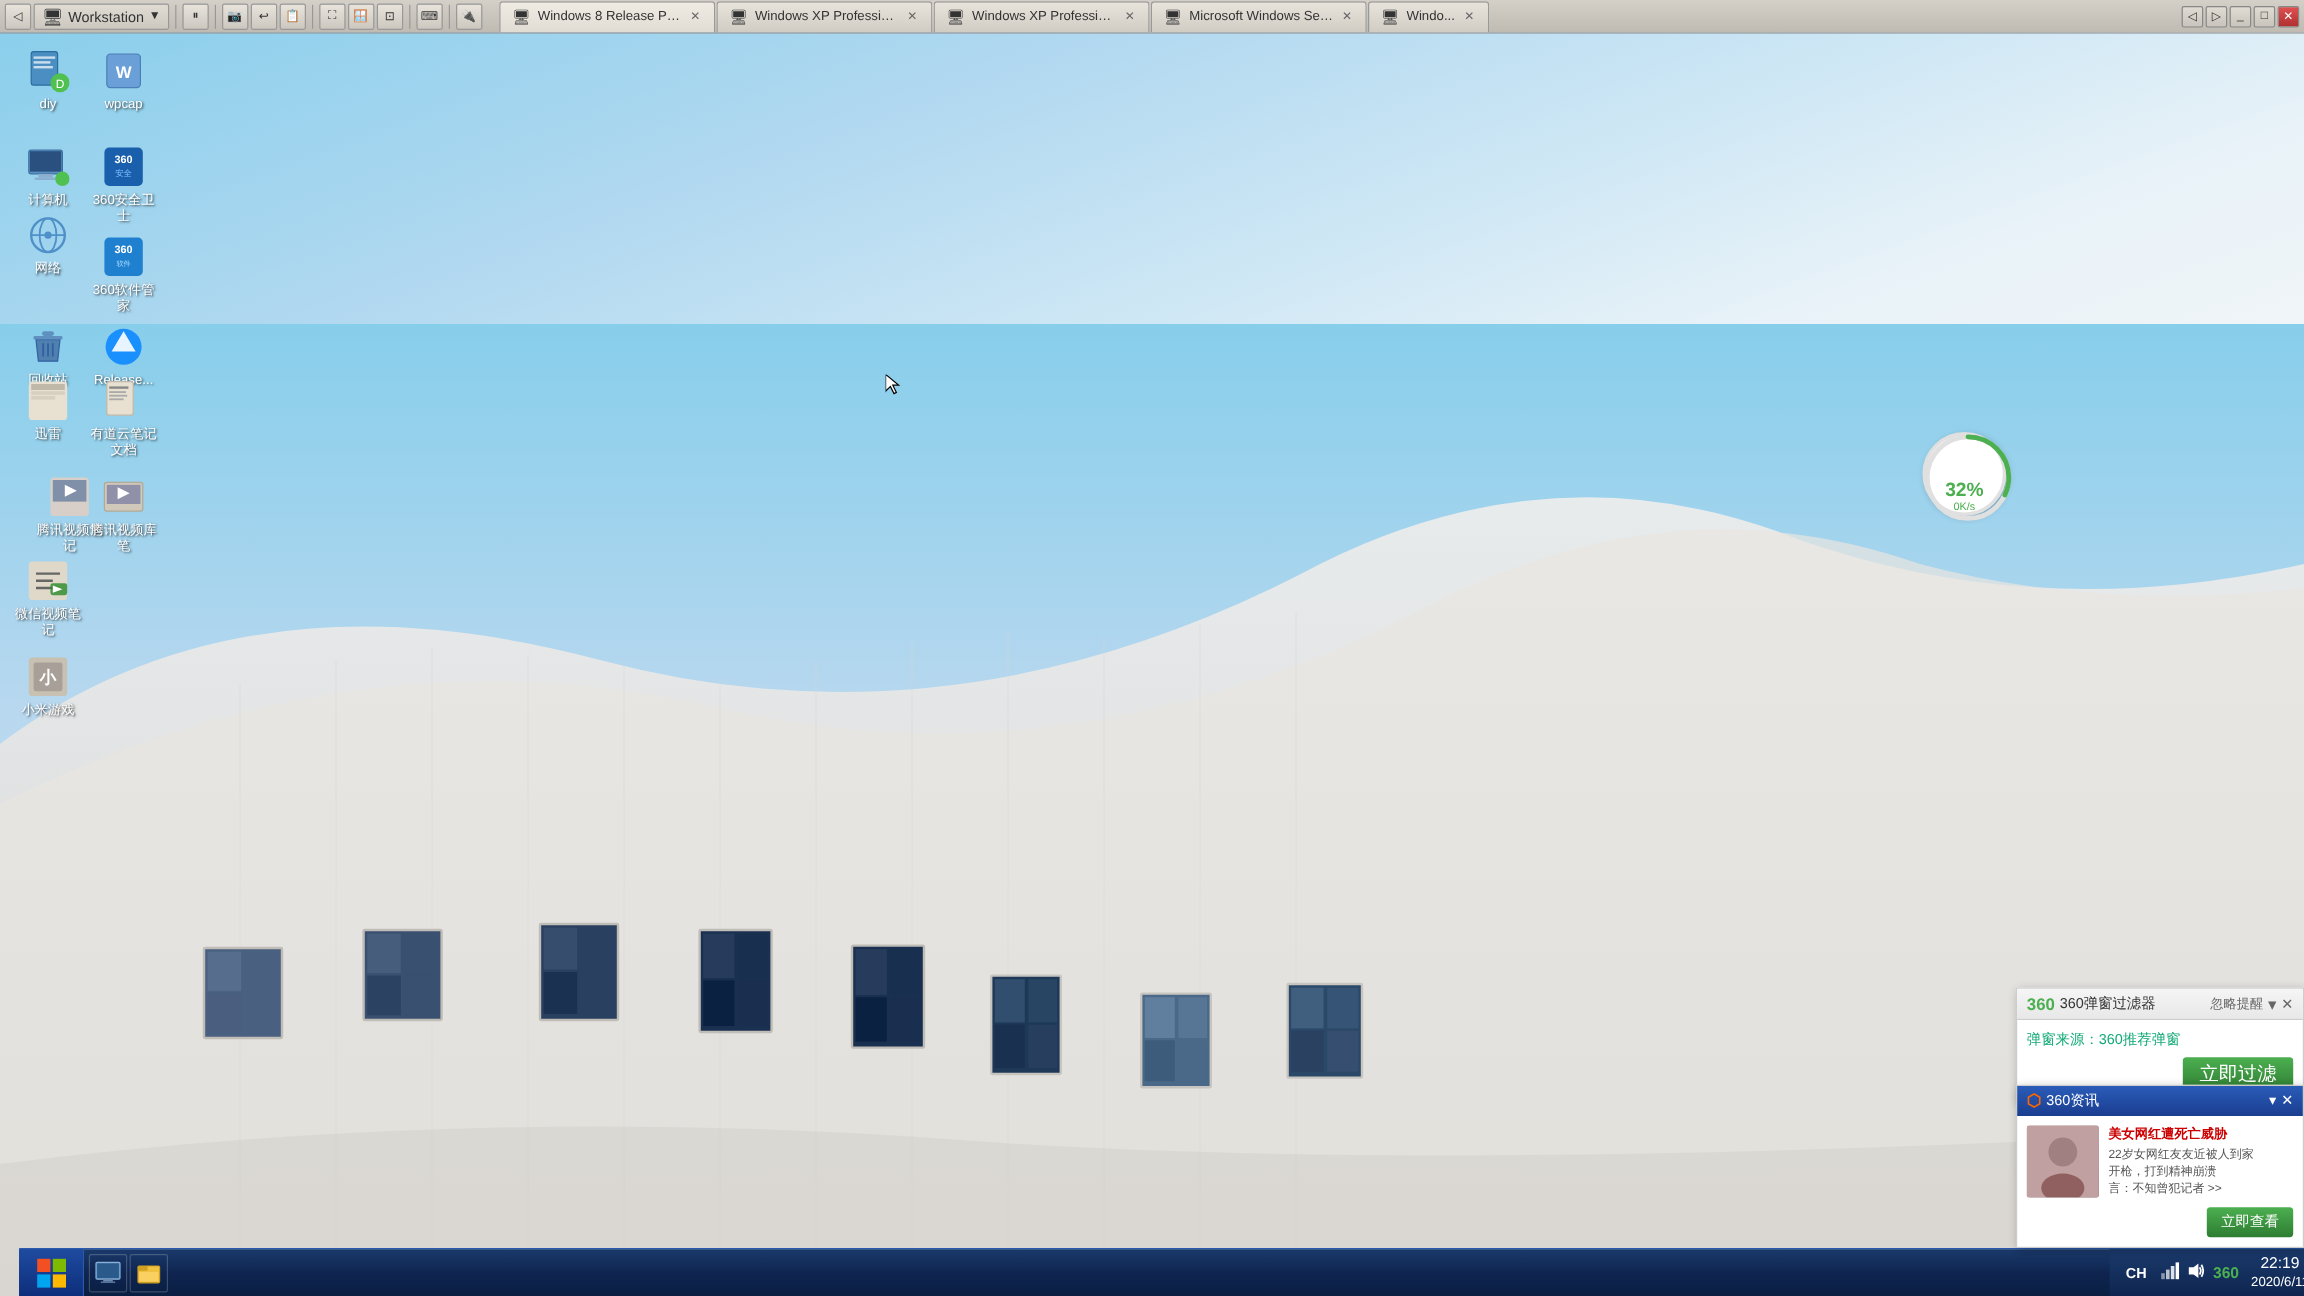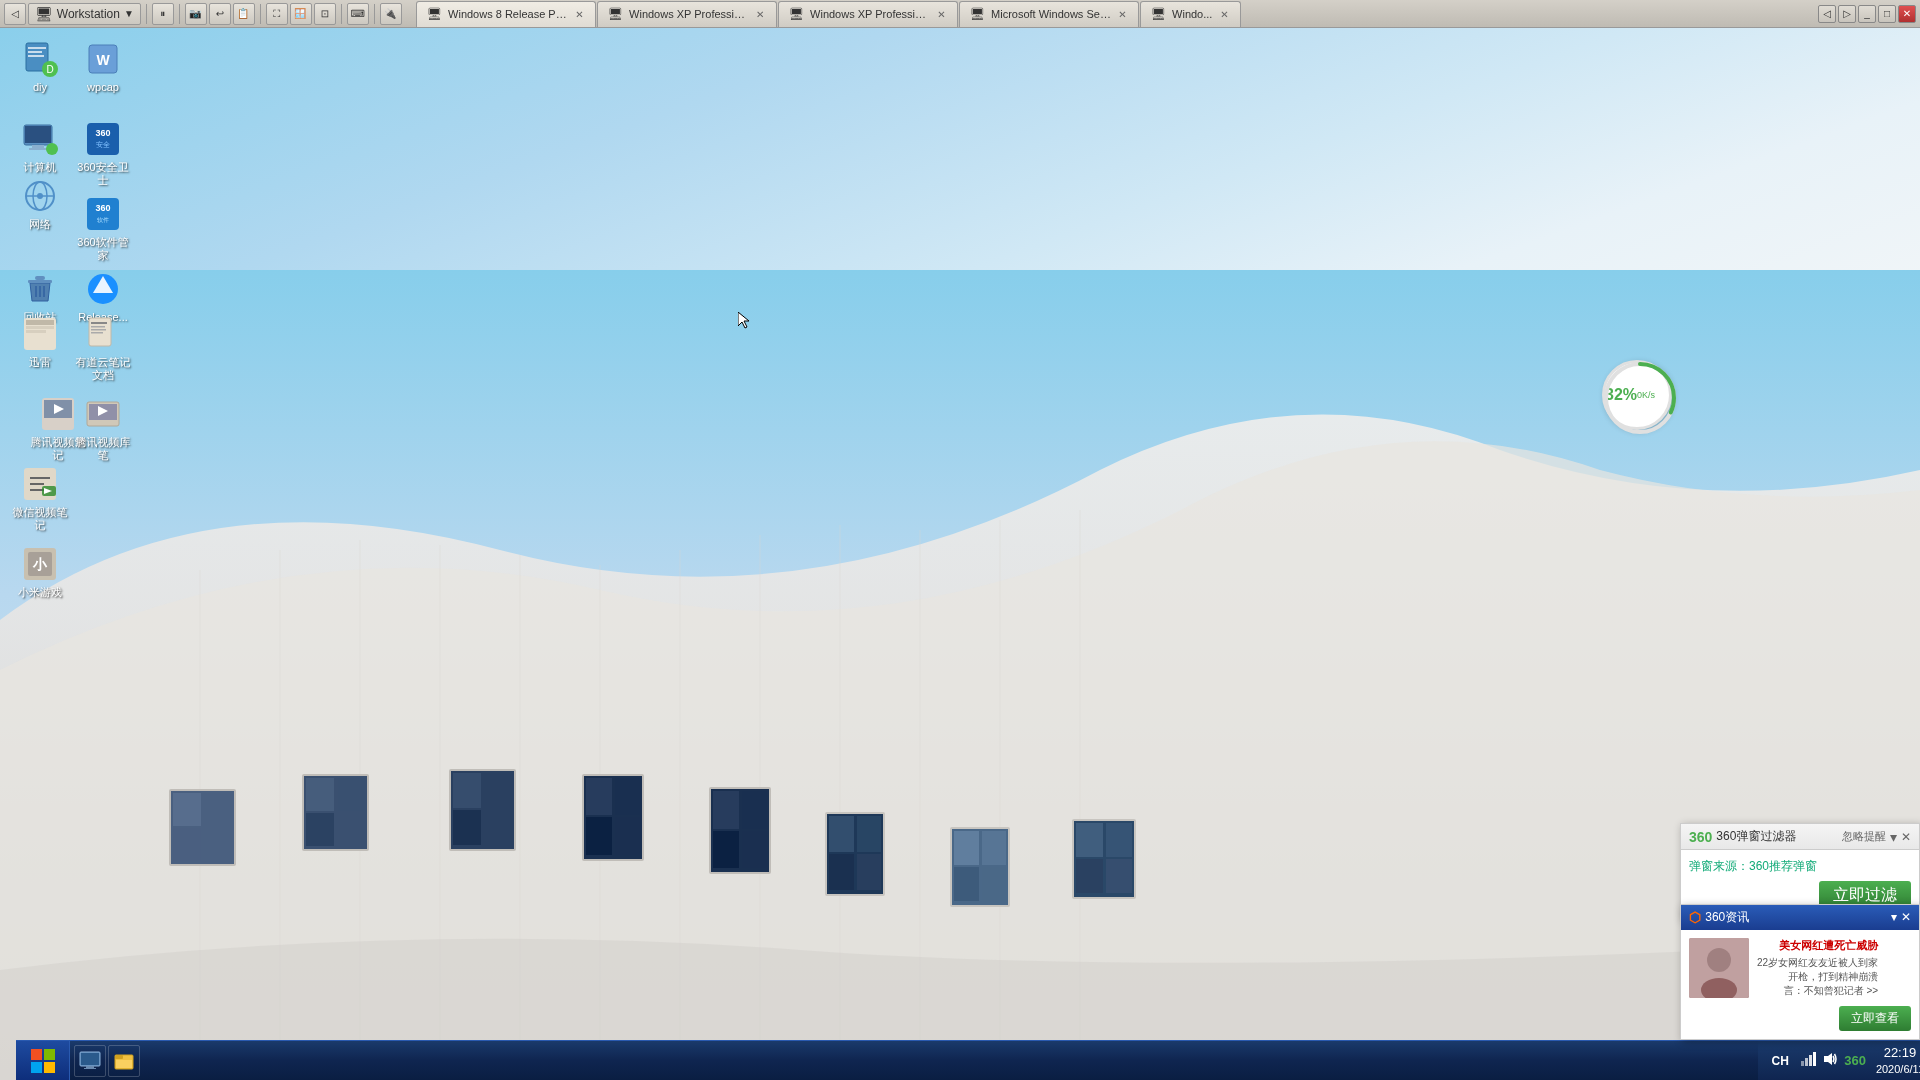--- a/index.html
+++ b/index.html
@@ -324,21 +324,20 @@
       display: flex;
       align-items: center;
       gap: 4px;
     }
 
     .popup-news-content {
       display: flex;
       padding: 8px;
       gap: 8px;
       align-items: flex-start;
-      text-align: right;
     }
 
     .news-thumbnail {
       width: 60px;
       height: 60px;
       background: linear-gradient(135deg, #c0a0a0 0%, #8a7070 100%);
       flex-shrink: 0;
       border-radius: 2px;
       overflow: hidden;
       display: flex;
@@ -380,23 +379,23 @@
       z-index: 150;
     }
 
     .percent-circle {
       width: 70px;
       height: 70px;
       border-radius: 50%;
       border: 3px solid #e0e0e0;
       background: white;
       display: flex;
-      flex-direction: row;
-      align-items: center;
-      justify-content: flex-start;
+      flex-direction: column;
+      align-items: center;
+      justify-content: flex-end;
       box-shadow: 2px 2px 6px rgba(0,0,0,0.2);
       position: relative;
     }
 
     .percent-text {
       font-size: 16px;
       font-weight: bold;
       color: #4caf50;
       line-height: 1;
     }

